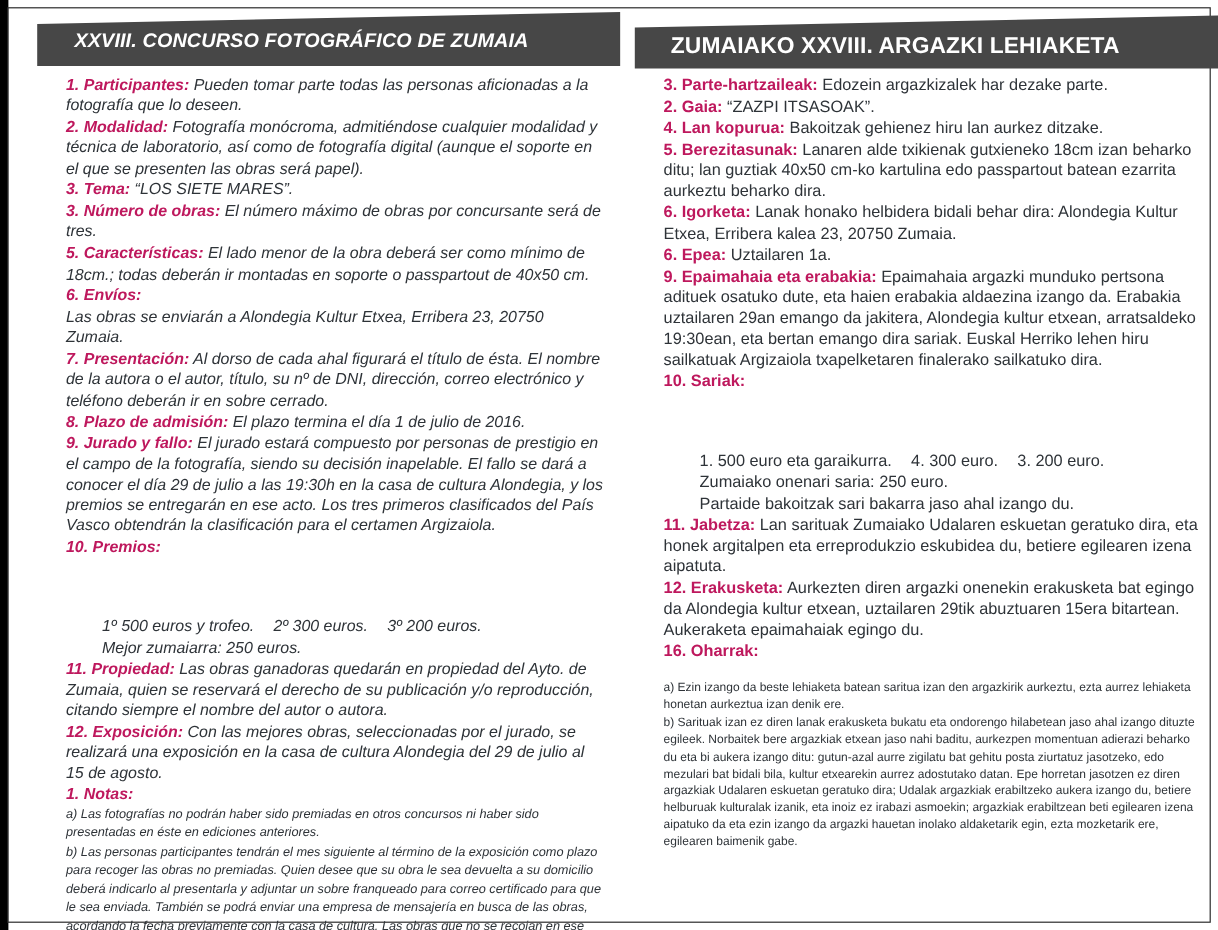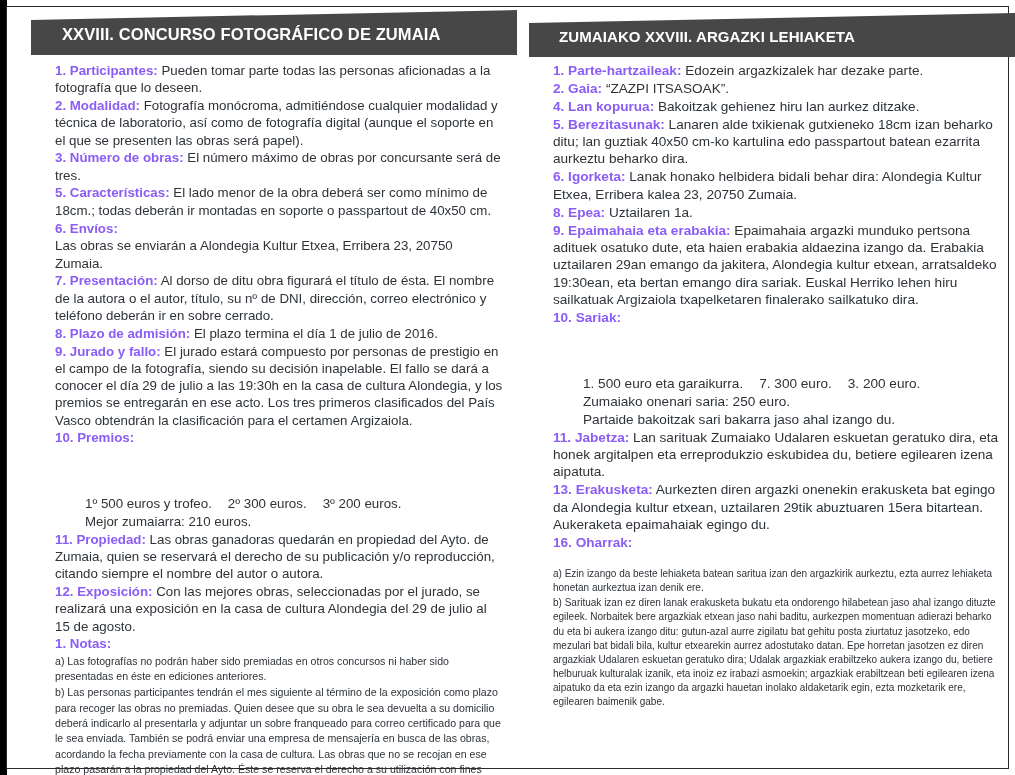--- a/index.html
+++ b/index.html
@@ -46,21 +46,21 @@
     width: 1008px;
     height: 775px;
     display: flex;
     box-sizing: border-box;
   }
   .column {
     position: relative;
     box-sizing: border-box;
     padding: 0;
   }
-  .column.left  { width: 510px; }
+  .column.left  { width: 510px; font-style: italic; }
   .column.right { width: 498px; }
 
   
   .banner-wrap {
     position: relative;
     height: 62px;
   }
   .banner-shape {
     position: absolute;
     left: 0;
@@ -77,33 +77,33 @@
     white-space: nowrap;
   }
   .left .banner-title {
     left: 55px;
     top: 25px;
     font-size: 16.5px;
   }
   .right .banner-title {
     left: 42px;
     top: 28px;
-    font-size: 15px;
+    font-size: 19px;
   }
 
   .body-text {
     color: #2e3338;
     padding-right: 14px;
     box-sizing: border-box;
   }
   .left .body-text  { padding-left: 48px; font-size: 13.3px; line-height: 1.30; }
   .right .body-text { padding-left: 36px; font-size: 13.6px; line-height: 1.28; }
 
   .clause { margin: 0 0 0.5px 0; text-align: left; }
-  .clause b { font-weight: bold; color: #8b5cf6; }
+  .clause b { font-weight: bold; color: #be185d; }
 
   .indent { padding-left: 30px; }
 
   .notes {
     margin-top: 1px;
   }
   .left .notes  { font-size: 10.6px; line-height: 1.46; }
   .right .notes { font-size: 10px; line-height: 1.42; margin-top: 16px; }
   .note { margin: 0 0 0.5px 0; }
 
@@ -128,31 +128,32 @@
             <polygon points="24,20 510,10 510,55 24,55" fill="#474747"></polygon>
           </svg>
         </div>
         <div class="banner-title">XXVIII. CONCURSO FOTOGRÁFICO DE ZUMAIA</div>
       </div>
 
       <div class="body-text">
 
         <p class="clause"><b>1. Participantes:</b><span> Pueden tomar parte todas las personas aficionadas a la fotografía que lo deseen.</span></p>
         <p class="clause"><b>2. Modalidad:</b><span> Fotografía monócroma, admitiéndose cualquier modalidad y técnica de laboratorio, así como de fotografía digital (aunque el soporte en el que se presenten las obras será papel).</span></p>
+        <p class="clause"><b>3. Tema:</b><span> “LOS SIETE MARES”.</span></p>
         <p class="clause"><b>3. Número de obras:</b><span> El número máximo de obras por concursante será de tres.</span></p>
         <p class="clause"><b>5. Características:</b><span> El lado menor de la obra deberá ser como mínimo de 18cm.; todas deberán ir montadas en soporte o passpartout de 40x50 cm.</span></p>
         <p class="clause"><b>6. Envíos:</b><span></span></p>
         <p class="clause"><span>Las obras se enviarán a Alondegia Kultur Etxea, Erribera 23, 20750 Zumaia.</span></p>
-        <p class="clause"><b>7. Presentación:</b><span> Al dorso de ditu obra figurará el título de ésta. El nombre de la autora o el autor, título, su nº de DNI, dirección, correo electrónico y teléfono deberán ir en sobre cerrado.</span></p>
+        <p class="clause"><b>7. Presentación:</b><span> Al dorso de cada ahal figurará el título de ésta. El nombre de la autora o el autor, título, su nº de DNI, dirección, correo electrónico y teléfono deberán ir en sobre cerrado.</span></p>
         <p class="clause"><b>8. Plazo de admisión:</b><span> El plazo termina el día 1 de julio de 2016.</span></p>
         <p class="clause"><b>9. Jurado y fallo:</b><span> El jurado estará compuesto por personas de prestigio en el campo de la fotografía, siendo su decisión inapelable. El fallo se dará a conocer el día 29 de julio a las 19:30h en la casa de cultura Alondegia, y los premios se entregarán en ese acto. Los tres primeros clasificados del País Vasco obtendrán la clasificación para el certamen Argizaiola.</span></p>
         <p class="clause"><b>10.  Premios:</b></p>
 
         <p class="clause indent prize-row"><span>1º  500 euros y trofeo.</span><span class="gap-sm"></span><span>2º  300 euros.</span><span class="gap-sm"></span><span>3º  200 euros.</span></p>
-        <p class="clause indent">Mejor zumaiarra: 210 euros.</p>
+        <p class="clause indent">Mejor zumaiarra: 250 euros.</p>
 
         <p class="clause"><b>11. Propiedad:</b><span> Las obras ganadoras quedarán en propiedad del Ayto. de Zumaia, quien se reservará el derecho de su publicación y/o reproducción, citando siempre el nombre del autor o autora.</span></p>
         <p class="clause"><b>12. Exposición:</b><span> Con las mejores obras, seleccionadas por el jurado, se realizará una exposición en la casa de cultura Alondegia del 29 de julio al 15 de agosto.</span></p>
         <p class="clause"><b>1. Notas:</b></p>
 
         <div class="notes">
           <p class="note">a) Las fotografías no podrán haber sido premiadas en otros concursos ni haber sido presentadas en éste en ediciones anteriores.</p>
           <p class="note">b) Las personas participantes tendrán el mes siguiente al término de la exposición como plazo para recoger las obras no premiadas. Quien desee que su obra le sea devuelta a su domicilio deberá indicarlo al presentarla y adjuntar un sobre franqueado para correo certificado para que le sea enviada. También se podrá enviar una empresa de mensajería en busca de las obras, acordando la fecha previamente con la casa de cultura. Las obras que no se recojan en ese plazo pasarán a la propiedad del Ayto. Éste se reserva el derecho a su utilización con fines culturales, nunca comerciales ni lucrativos, haciendo constar siempre el nombre de la autora o autor de las fotografías y no podrá modificar o recortar ninguna fotografía sin su consentimiento.</p>
 
         </div>
@@ -166,35 +167,35 @@
         <div class="banner-shape">
           <svg viewBox="0 0 498 62" preserveAspectRatio="none" aria-hidden="true">
             <polygon points="12,23 498,13 498,57 12,57" fill="#474747"></polygon>
           </svg>
         </div>
         <div class="banner-title">ZUMAIAKO XXVIII. ARGAZKI LEHIAKETA</div>
       </div>
 
       <div class="body-text">
 
-        <p class="clause"><b>1. Parte-hartzaileak:</b><span> Edozein argazkizalek har dezake parte.</span></p>
+        <p class="clause"><b>3. Parte-hartzaileak:</b><span> Edozein argazkizalek har dezake parte.</span></p>
         <p class="clause"><b>2. Gaia:</b><span> “ZAZPI ITSASOAK”.</span></p>
         <p class="clause"><b>4. Lan kopurua:</b><span> Bakoitzak gehienez hiru lan aurkez ditzake.</span></p>
         <p class="clause"><b>5. Berezitasunak:</b><span> Lanaren alde txikienak gutxieneko 18cm izan beharko ditu; lan guztiak 40x50 cm-ko kartulina edo passpartout batean ezarrita aurkeztu beharko dira.</span></p>
         <p class="clause"><b>6. Igorketa:</b><span> Lanak honako helbidera bidali behar dira: Alondegia Kultur Etxea, Erribera kalea 23, 20750 Zumaia.</span></p>
-        <p class="clause"><b>8. Epea:</b><span> Uztailaren 1a.</span></p>
+        <p class="clause"><b>6. Epea:</b><span> Uztailaren 1a.</span></p>
         <p class="clause"><b>9. Epaimahaia eta erabakia:</b><span> Epaimahaia argazki munduko pertsona adituek osatuko dute, eta haien erabakia aldaezina izango da. Erabakia uztailaren 29an emango da jakitera, Alondegia kultur etxean, arratsaldeko 19:30ean, eta bertan emango dira sariak. Euskal Herriko lehen hiru sailkatuak Argizaiola txapelketaren finalerako sailkatuko dira.</span></p>
         <p class="clause"><b>10. Sariak:</b></p>
 
-        <p class="clause indent prize-row"><span>1.  500 euro eta garaikurra.</span><span class="gap-sm"></span><span>7.  300 euro.</span><span class="gap-sm"></span><span>3.  200 euro.</span></p>
+        <p class="clause indent prize-row"><span>1.  500 euro eta garaikurra.</span><span class="gap-sm"></span><span>4.  300 euro.</span><span class="gap-sm"></span><span>3.  200 euro.</span></p>
         <p class="clause indent">Zumaiako onenari saria: 250 euro.</p>
         <p class="clause indent">Partaide bakoitzak sari bakarra jaso ahal izango du.</p>
 
         <p class="clause"><b>11. Jabetza:</b><span> Lan sarituak Zumaiako Udalaren eskuetan geratuko dira, eta honek argitalpen eta erreprodukzio eskubidea du, betiere egilearen izena aipatuta.</span></p>
-        <p class="clause"><b>13. Erakusketa:</b><span> Aurkezten diren argazki onenekin erakusketa bat egingo da Alondegia kultur etxean, uztailaren 29tik abuztuaren 15era bitartean. Aukeraketa epaimahaiak egingo du.</span></p>
+        <p class="clause"><b>12. Erakusketa:</b><span> Aurkezten diren argazki onenekin erakusketa bat egingo da Alondegia kultur etxean, uztailaren 29tik abuztuaren 15era bitartean. Aukeraketa epaimahaiak egingo du.</span></p>
         <p class="clause"><b>16. Oharrak:</b></p>
 
         <div class="notes">
           <p class="note">a) Ezin izango da beste lehiaketa batean saritua izan den argazkirik aurkeztu, ezta aurrez lehiaketa honetan aurkeztua izan denik ere.</p>
           <p class="note">b) Sarituak izan ez diren lanak erakusketa bukatu eta ondorengo hilabetean jaso ahal izango dituzte egileek. Norbaitek bere argazkiak etxean jaso nahi baditu, aurkezpen momentuan adierazi beharko du eta bi aukera izango ditu: gutun-azal aurre zigilatu bat gehitu posta ziurtatuz jasotzeko, edo mezulari bat bidali bila, kultur etxearekin aurrez adostutako datan. Epe horretan jasotzen ez diren argazkiak Udalaren eskuetan geratuko dira; Udalak argazkiak erabiltzeko aukera izango du, betiere helburuak kulturalak izanik, eta inoiz ez irabazi asmoekin; argazkiak erabiltzean beti egilearen izena aipatuko da eta ezin izango da argazki hauetan inolako aldaketarik egin, ezta mozketarik ere, egilearen baimenik gabe.</p>
 
         </div>
 
       </div>
     </div>

